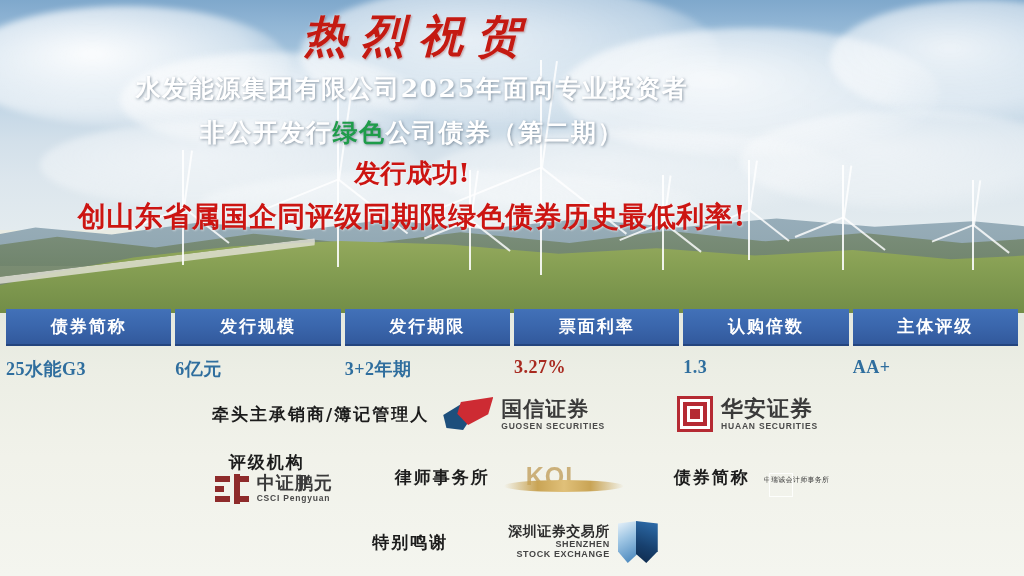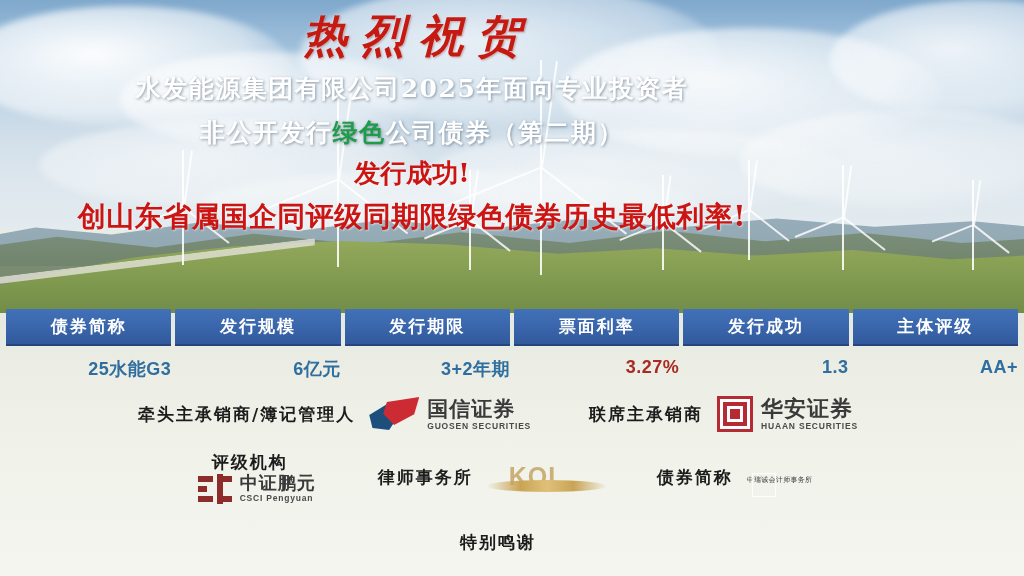--- a/index.html
+++ b/index.html
@@ -180,35 +180,36 @@
     background: linear-gradient(180deg, #4271b8 0%, #3a66ac 50%, #32599c 100%);
     border-bottom: 2px solid #24457e;
   }
   .tbody {
     display: flex;
     gap: 4px;
     margin-top: 11px;
   }
   .td {
     flex: 1;
-    text-align: right;
+    text-align: left;
     font-size: 18px;
     font-weight: 700;
     color: #2f6e9e;
-    font-family: Liberation Sans, sans-serif;
+    font-family: Liberation Serif, serif;
     letter-spacing: 0.5px;
   }
   .td.accent { color: #a82a20; }
 
   
   .partners {
     position: absolute;
-    left: 8px; top: 385px;
+    left: 0; top: 385px;
     width: 980px;
     z-index: 7;
+    padding-left: 25px;
   }
   .prow {
     display: flex;
     align-items: center;
     justify-content: center;
   }
   .prow-1 { height: 58px; }
   .prow-2 { height: 56px; margin-top: 6px; }
   .prow-3 { height: 58px; margin-top: 8px; }
 
@@ -446,21 +447,21 @@
   </div>
 
   <div class="lower"></div>
 
   <div class="tbl">
     <div class="thead">
       <div class="th">债券简称</div>
       <div class="th">发行规模</div>
       <div class="th">发行期限</div>
       <div class="th">票面利率</div>
-      <div class="th">发行成功</div>
+      <div class="th">认购倍数</div>
       <div class="th">主体评级</div>
     </div>
     <div class="tbody">
       <div class="td">25水能G3</div>
       <div class="td">6亿元</div>
       <div class="td">3+2年期</div>
       <div class="td accent">3.27%</div>
       <div class="td">1.3</div>
       <div class="td">AA+</div>
     </div>
@@ -477,21 +478,20 @@
               <span class="gs-red"></span>
           </span>
           <span class="logo-text">
             <span class="logo-cn" style="display:block;">国信证券</span>
             <span class="logo-en" style="display:block;">GUOSEN SECURITIES</span>
           </span>
         </span>
       </div>
 
       <div class="pitem">
-        <span class="plabel">联席主承销商</span>
         <span class="logo-box">
           <span class="mark-huaan">
               <span class="inner"></span>
             </span>
           <span class="logo-text">
             <span class="logo-cn" style="display:block; font-size:22px;">华安证券</span>
             <span class="logo-en" style="display:block;">HUAAN SECURITIES</span>
           </span>
         </span>
       </div>
@@ -533,17 +533,28 @@
             <span class="seal"></span>
             <span class="cap">中瑞诚会计师事务所</span>
           </span>
         </span>
       </div>
     </div>
 
     <div class="prow prow-3">
       <div class="pitem">
         <span class="plabel">特别鸣谢</span>
+        <span class="logo-box" style="margin-left:60px;">
+          <span class="szse-text">
+            <span class="szse-cn" style="display:block;">深圳证券交易所</span>
+            <span class="szse-en" style="display:block;">SHENZHEN</span>
+            <span class="szse-en" style="display:block;">STOCK EXCHANGE</span>
+          </span>
+          <span class="mark-szse">
+            <span class="sh-l"></span>
+              <span class="sh-r"></span>
+          </span>
+        </span>
       </div>
     </div>
 
   </div>
 </div>
 
 </body></html>

